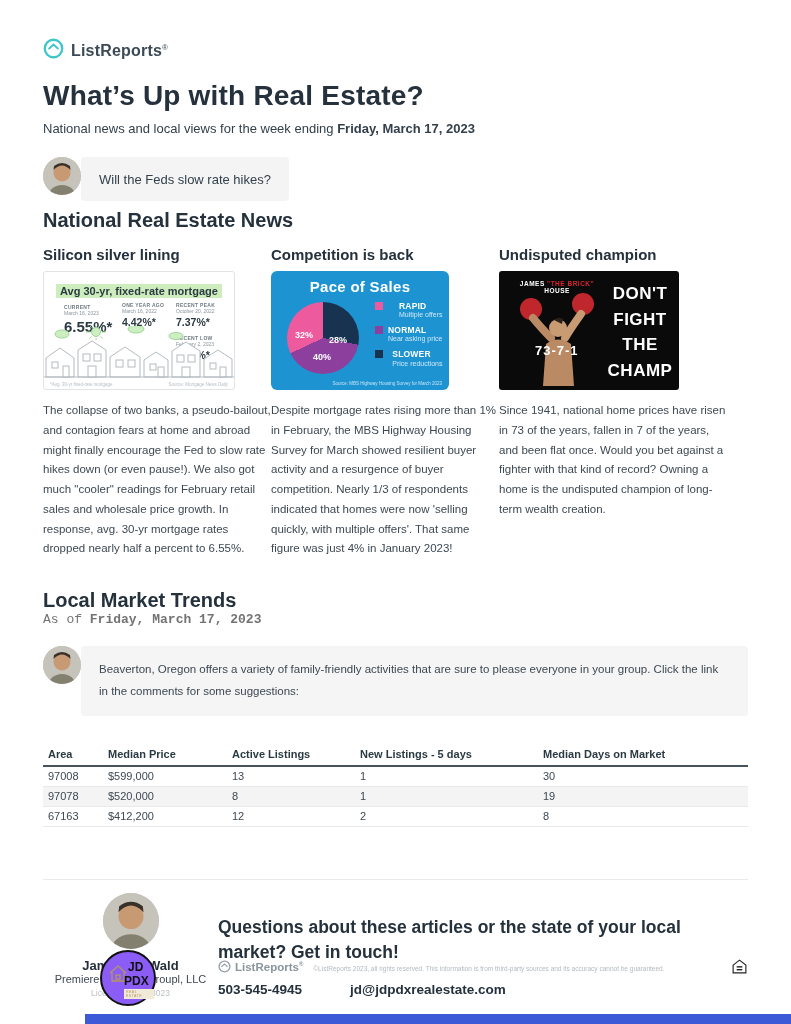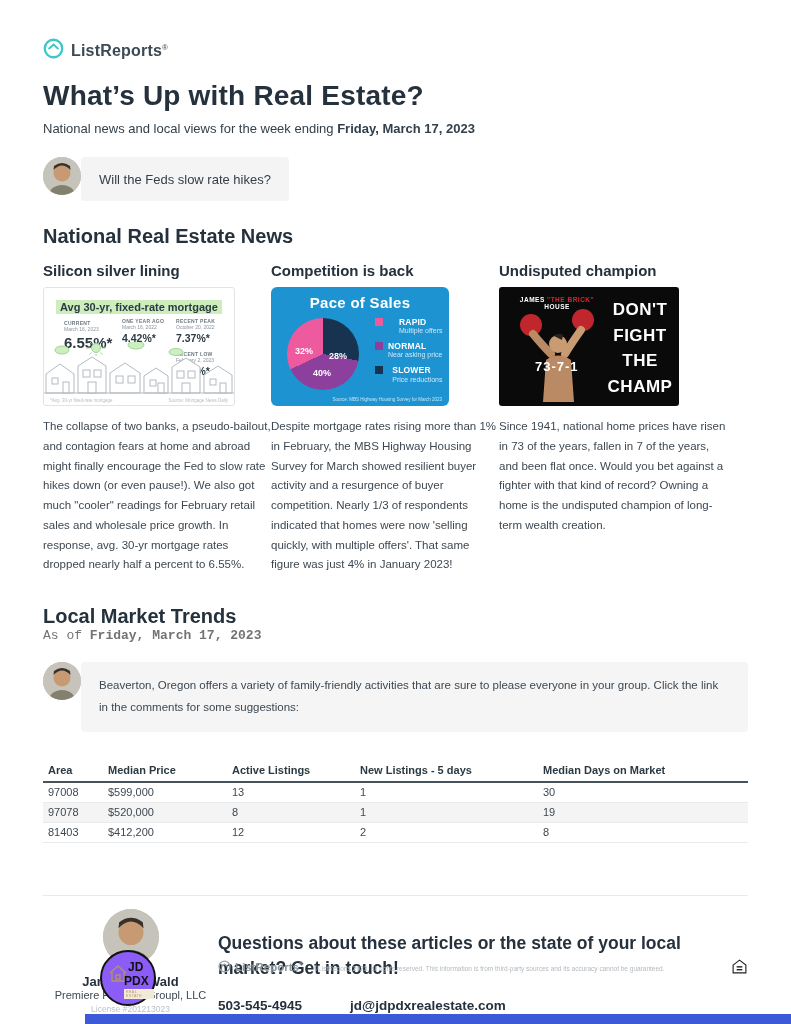--- a/index.html
+++ b/index.html
@@ -22,21 +22,21 @@
   .avatar { border-radius:50%; overflow:hidden; flex:0 0 auto; background:#c9c6bf; }
   .avatar svg { display:block; }
 
   .bubble-row { display:flex; align-items:flex-start; margin-top:21px; }
   .q-bubble {
     background:#f4f4f4; border-radius:4px; height:44px; display:flex; align-items:center;
     padding:0 18px; font-size:13px; color:#33404b;
   }
 
   .h2 { font-size:20px; font-weight:800; color:#25313c; }
-  .h2-national { margin-top:24px; }
+  .h2-national { margin-top:8px; }
 
   
   .cols { display:grid; grid-template-columns:228px 228px 228px; margin-top:14px; }
   .col-title { font-size:15px; font-weight:800; color:#25313c; margin-bottom:8px; }
   .art-body { margin-top:11px; font-size:11.5px; line-height:1.72; color:#3d4852; }
 
   
   .mort-card { position:relative; width:192px; height:119px; border:1px solid #e1e3e5; border-radius:3px; background:#fff; overflow:hidden; }
   .mort-title-wrap { text-align:center; margin-top:9px; }
   .mort-title { display:inline; font-size:11px; font-weight:800; color:#2b3a42; background:#cdedbd; padding:1px 4px; box-decoration-break:clone; }
@@ -316,21 +316,21 @@
         <div class="cell">30</div>
       </div>
       <div class="tbl-row tbl-r alt">
         <div class="cell">97078</div>
         <div class="cell">$520,000</div>
         <div class="cell">8</div>
         <div class="cell">1</div>
         <div class="cell">19</div>
       </div>
       <div class="tbl-row tbl-r">
-        <div class="cell">81403</div>
+        <div class="cell">67163</div>
         <div class="cell">$412,200</div>
         <div class="cell">12</div>
         <div class="cell">2</div>
         <div class="cell">8</div>
       </div>
     </div>
 
     <div class="divider"></div>
 
     <div class="footer-row">

